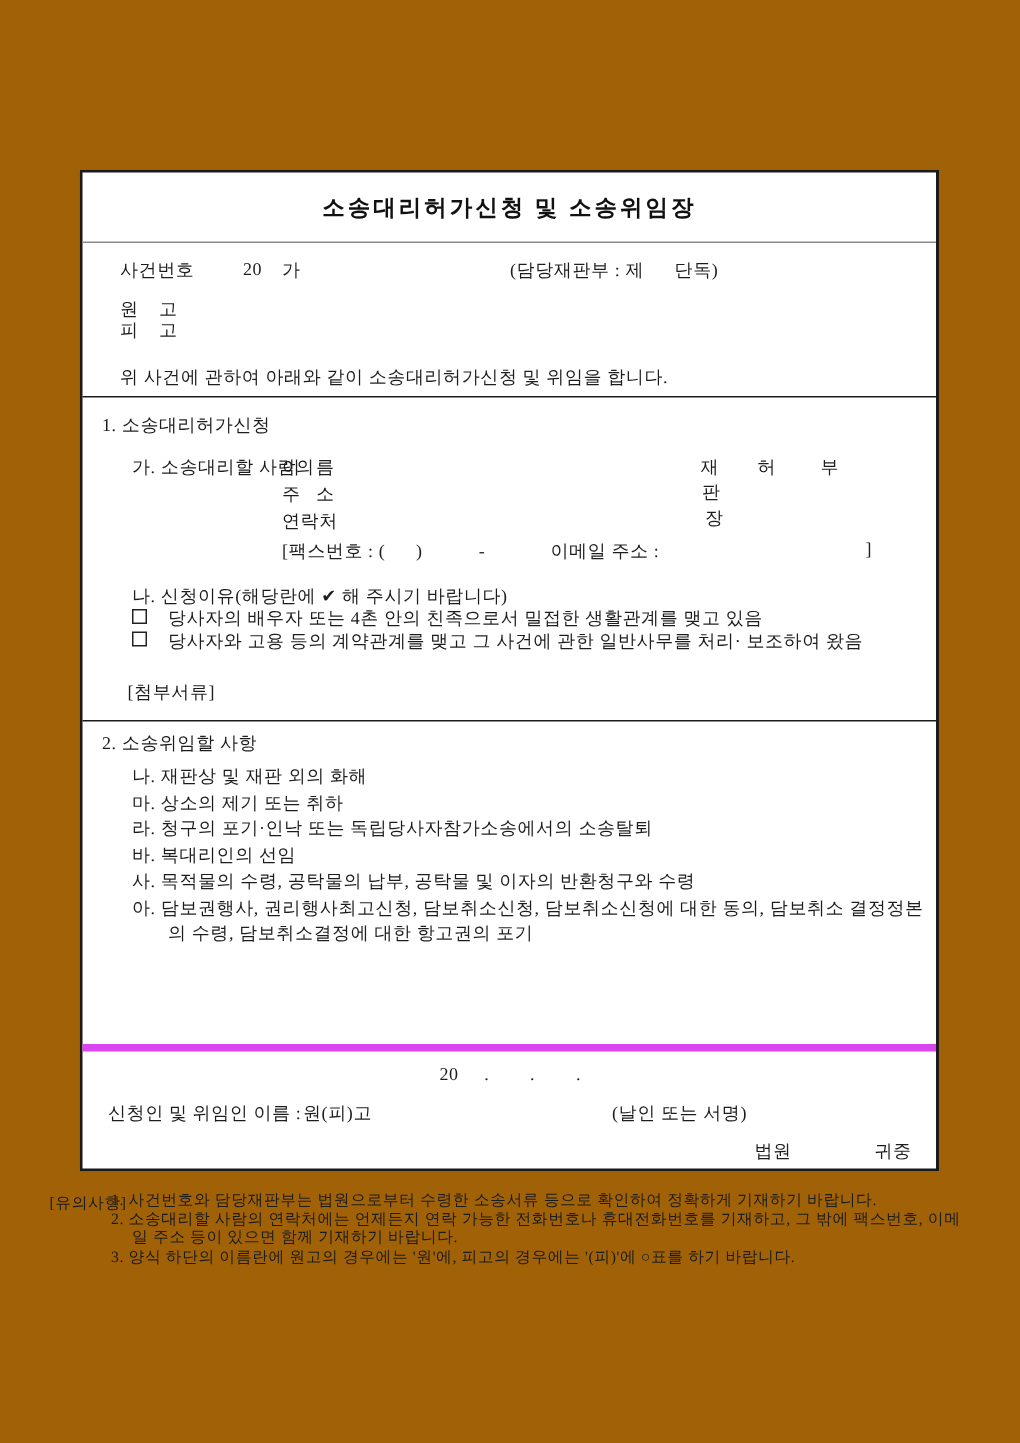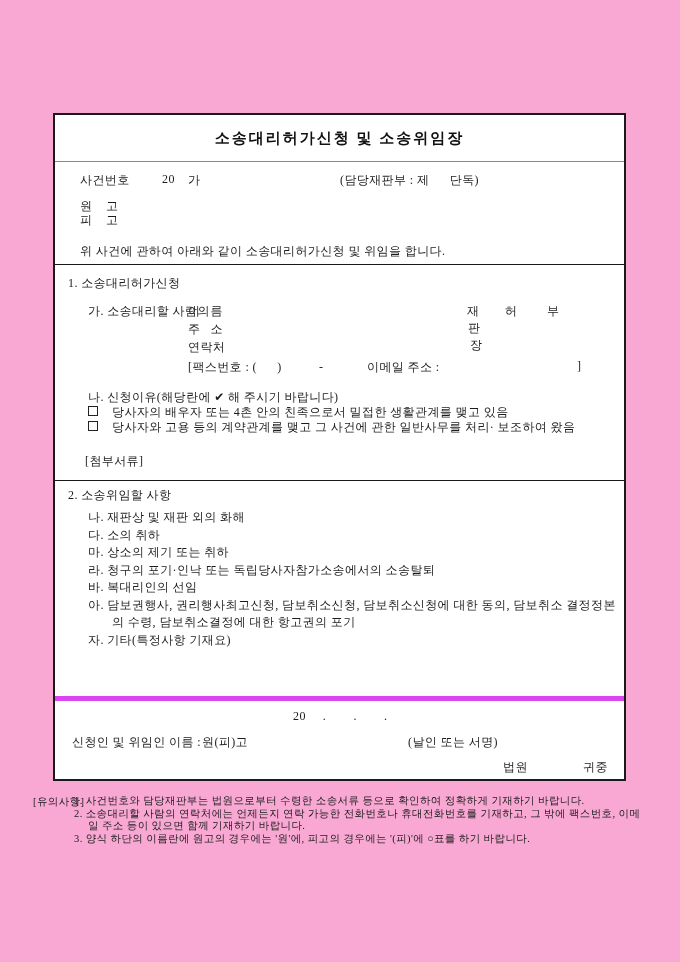--- a/index.html
+++ b/index.html
@@ -6,21 +6,21 @@
   html, body { background: #ffffff; }
   body {
     font-family: "Liberation Serif", "DejaVu Serif", serif;
     color: #1c1c1c;
     -webkit-font-smoothing: antialiased;
   }
   #page {
     position: relative;
     width: 680px;
     height: 962px;
-    background: #f9a8d4;
+    background: #a16207;
     overflow: hidden;
   }
   .nowrap { white-space: nowrap; }
 
   
   #form-box {
     position: absolute;
     left: 53px;
     top: 113px;
     width: 573px;
@@ -142,26 +142,25 @@
       <span class="cb abs" style="left:33px; top:156px;"></span>
       <span class="abs nowrap" style="left:57px; top:154px;">당사자와 고용 등의 계약관계를 맺고 그 사건에 관한 일반사무를 처리· 보조하여 왔음</span>
 
       <span class="abs" style="left:30px; top:188px;">[첨부서류]</span>
     </div>
 
     <div id="sec-two" class="sec">
       <span class="abs" style="left:13px; top:6px;">2. 소송위임할 사항</span>
       <ul id="delegation-list">
         <li>나. 재판상 및 재판 외의 화해</li>
-        <li>다. 소의 취하</li>
         <li>마. 상소의 제기 또는 취하</li>
         <li>라. 청구의 포기·인낙 또는 독립당사자참가소송에서의 소송탈퇴</li>
         <li>바. 복대리인의 선임</li>
+        <li>사. 목적물의 수령, 공탁물의 납부, 공탁물 및 이자의 반환청구와 수령</li>
         <li>아. 담보권행사, 권리행사최고신청, 담보취소신청, 담보취소신청에 대한 동의, 담보취소 결정정본의 수령, 담보취소결정에 대한 항고권의 포기</li>
-        <li>자. 기타(특정사항 기재요)</li>
       </ul>
     </div>
 
     <div id="sec-sign" class="sec">
       <span class="abs" style="left:238px; top:8px;">20     .        .        .</span>
       <span class="abs" style="left:17px; top:33px;">신청인 및 위임인 이름 :</span>
       <span class="abs" style="left:147px; top:33px;">원(피)고</span>
       <span class="abs" style="left:353px; top:33px;">(날인 또는 서명)</span>
       <span class="abs" style="left:448px; top:58px;text-align:center;">법원</span>
       <span class="abs" style="left:528px; top:58px;">귀중</span>

